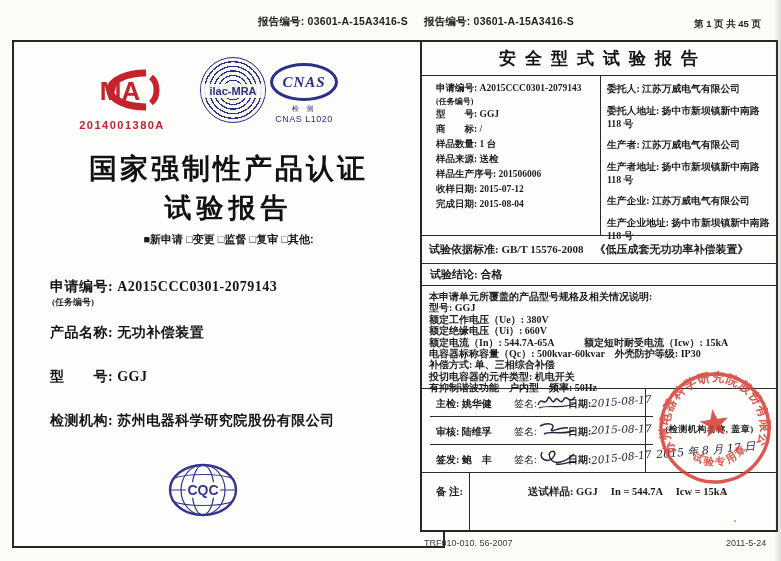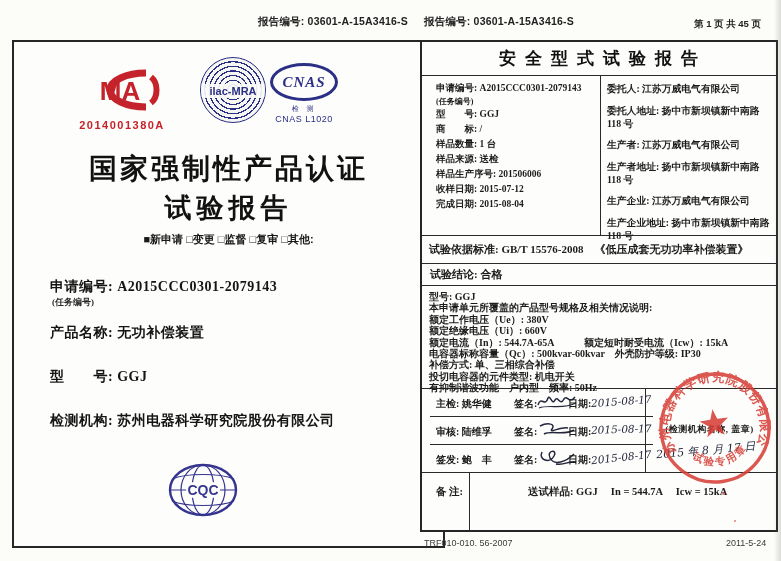--- a/index.html
+++ b/index.html
@@ -59,21 +59,21 @@
   .info-right { flex:1; padding:6px 4px 0 6px; }
   .info-right div { font-size:9.8px; font-weight:bold; line-height:13px; margin-bottom:8.5px; }
   .r-std { height:28px; display:flex; align-items:center; padding-left:7px; font-size:11px; font-weight:bold; white-space:pre; }
   .r-concl { height:22px; display:flex; align-items:center; font-size:11px; font-weight:bold; }
   .r-cover { height:103px; padding:5px 6px 0 7px; }
   .r-cover div { font-size:10px; font-weight:bold; line-height:11.4px; white-space:pre-wrap; }
   .r-sigs { height:84px; }
   .sig-row { position:relative; height:28px; border-bottom:1.5px solid #2a2a2a; width:223px; }
   .sig-row.last { border-bottom:none; }
   .sig-who   { position:absolute; left:6px;  top:8px; font-size:10px; font-weight:bold; white-space:pre; }
-  .sig-lab   { position:absolute; left:84px; top:8px; font-size:10px; font-weight:bold; }
+  .sig-lab   { position:absolute; left:84px; top:8px; font-size:10px; font-weight:normal; }
   .sig-scrib { position:absolute; left:106px; top:3px; }
   .sig-dlab  { position:absolute; left:138px; top:8px; font-size:10px; font-weight:bold; }
   .hw { font-family:"DejaVu Serif", serif; font-style:italic; color:#23263d; display:inline-block; }
   .sig-date  { position:absolute; left:161px; top:6px; font-size:10.5px; transform:rotate(-4deg); }
   .stamp-cell { position:absolute; left:223px; top:0; width:128px; height:84px;
                 border-left:1.5px solid #2a2a2a; }
   .stamp-note { position:absolute; left:0; width:100%; top:34px; text-align:center;
                 font-size:9px; font-weight:bold; letter-spacing:.5px; white-space:pre; }
   .stamp-date { position:absolute; left:10px; top:54px; font-size:11px; transform:rotate(-5deg); white-space:pre; }
   .stamp-svg { position:absolute; left:10px; top:-20px; opacity:.86; transform:rotate(-8deg); z-index:5; pointer-events:none; }
@@ -168,22 +168,22 @@
         <div>生产企业: 江苏万威电气有限公司</div>
         <div>生产企业地址: 扬中市新坝镇新中南路 118 号</div>
       </div>
     </div>
 
     <div class="row r-std">试验依据标准: GB/T 15576-2008　《低压成套无功功率补偿装置》</div>
 
     <div class="row r-concl">试验结论: 合格</div>
 
     <div class="row r-cover">
+      <div>本申请单元所覆盖的产品型号规格及相关情况说明:</div>
       <div>型号: GGJ</div>
-      <div>本申请单元所覆盖的产品型号规格及相关情况说明:</div>
       <div>额定工作电压（Ue）: 380V</div>
       <div>额定绝缘电压（Ui）: 660V</div>
       <div>额定电流（In）: 544.7A-65A　　　额定短时耐受电流（Icw）: 15kA</div>
       <div>电容器标称容量（Qc）: 500kvar-60kvar　外壳防护等级: IP30</div>
       <div>补偿方式: 单、三相综合补偿</div>
       <div>投切电容器的元件类型: 机电开关</div>
       <div>有抑制谐波功能　户内型　频率: 50Hz</div>
     </div>
 
     <div class="row r-sigs" style="border-bottom:1.5px solid #2a2a2a;">

